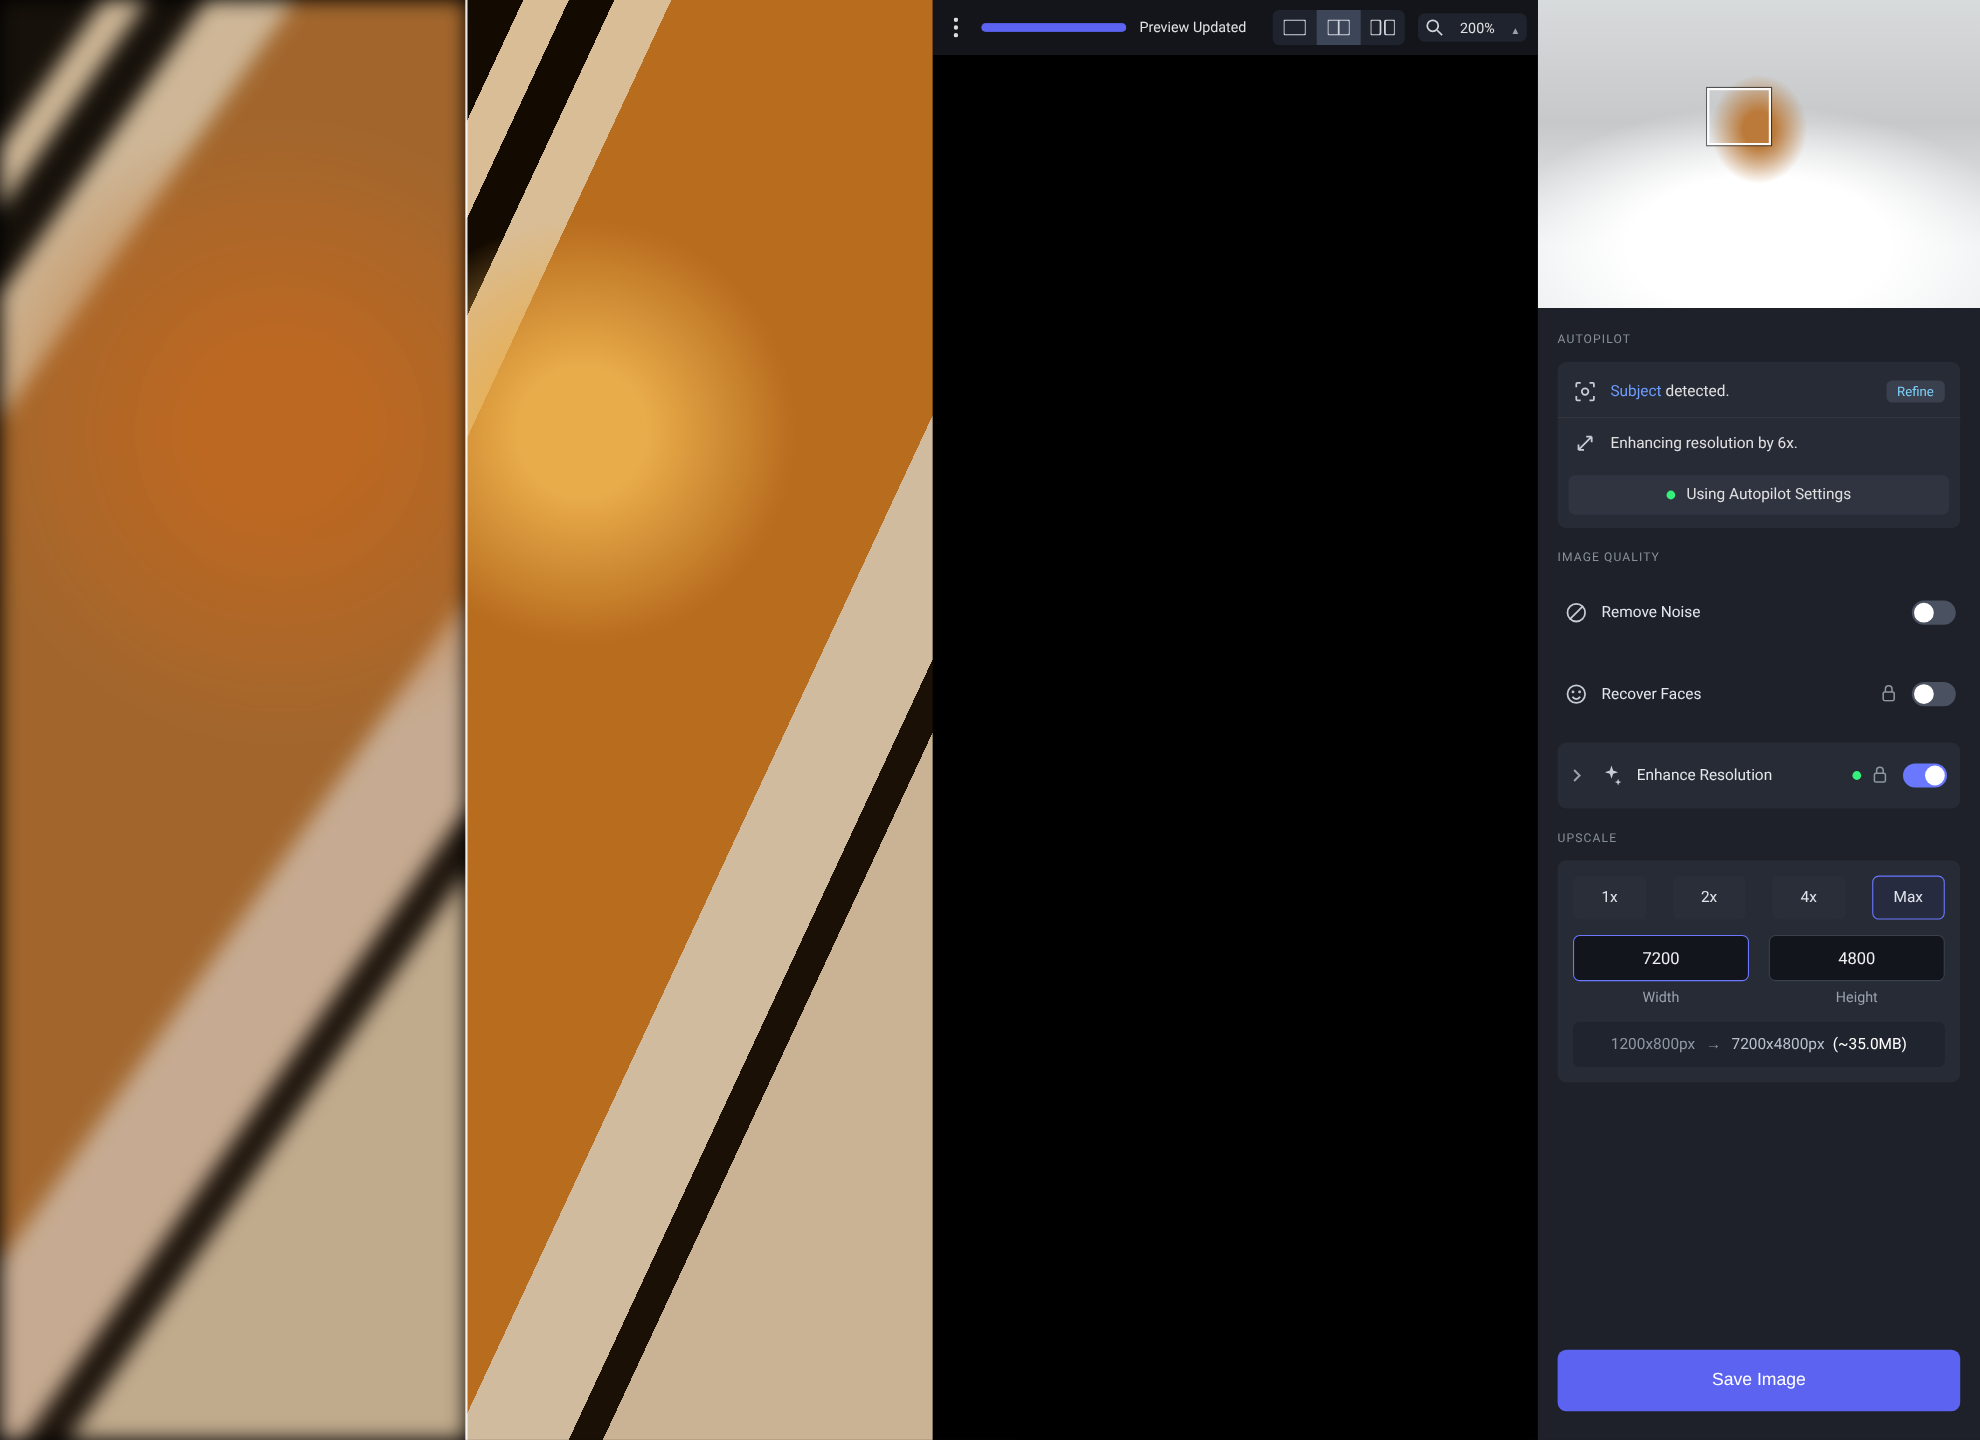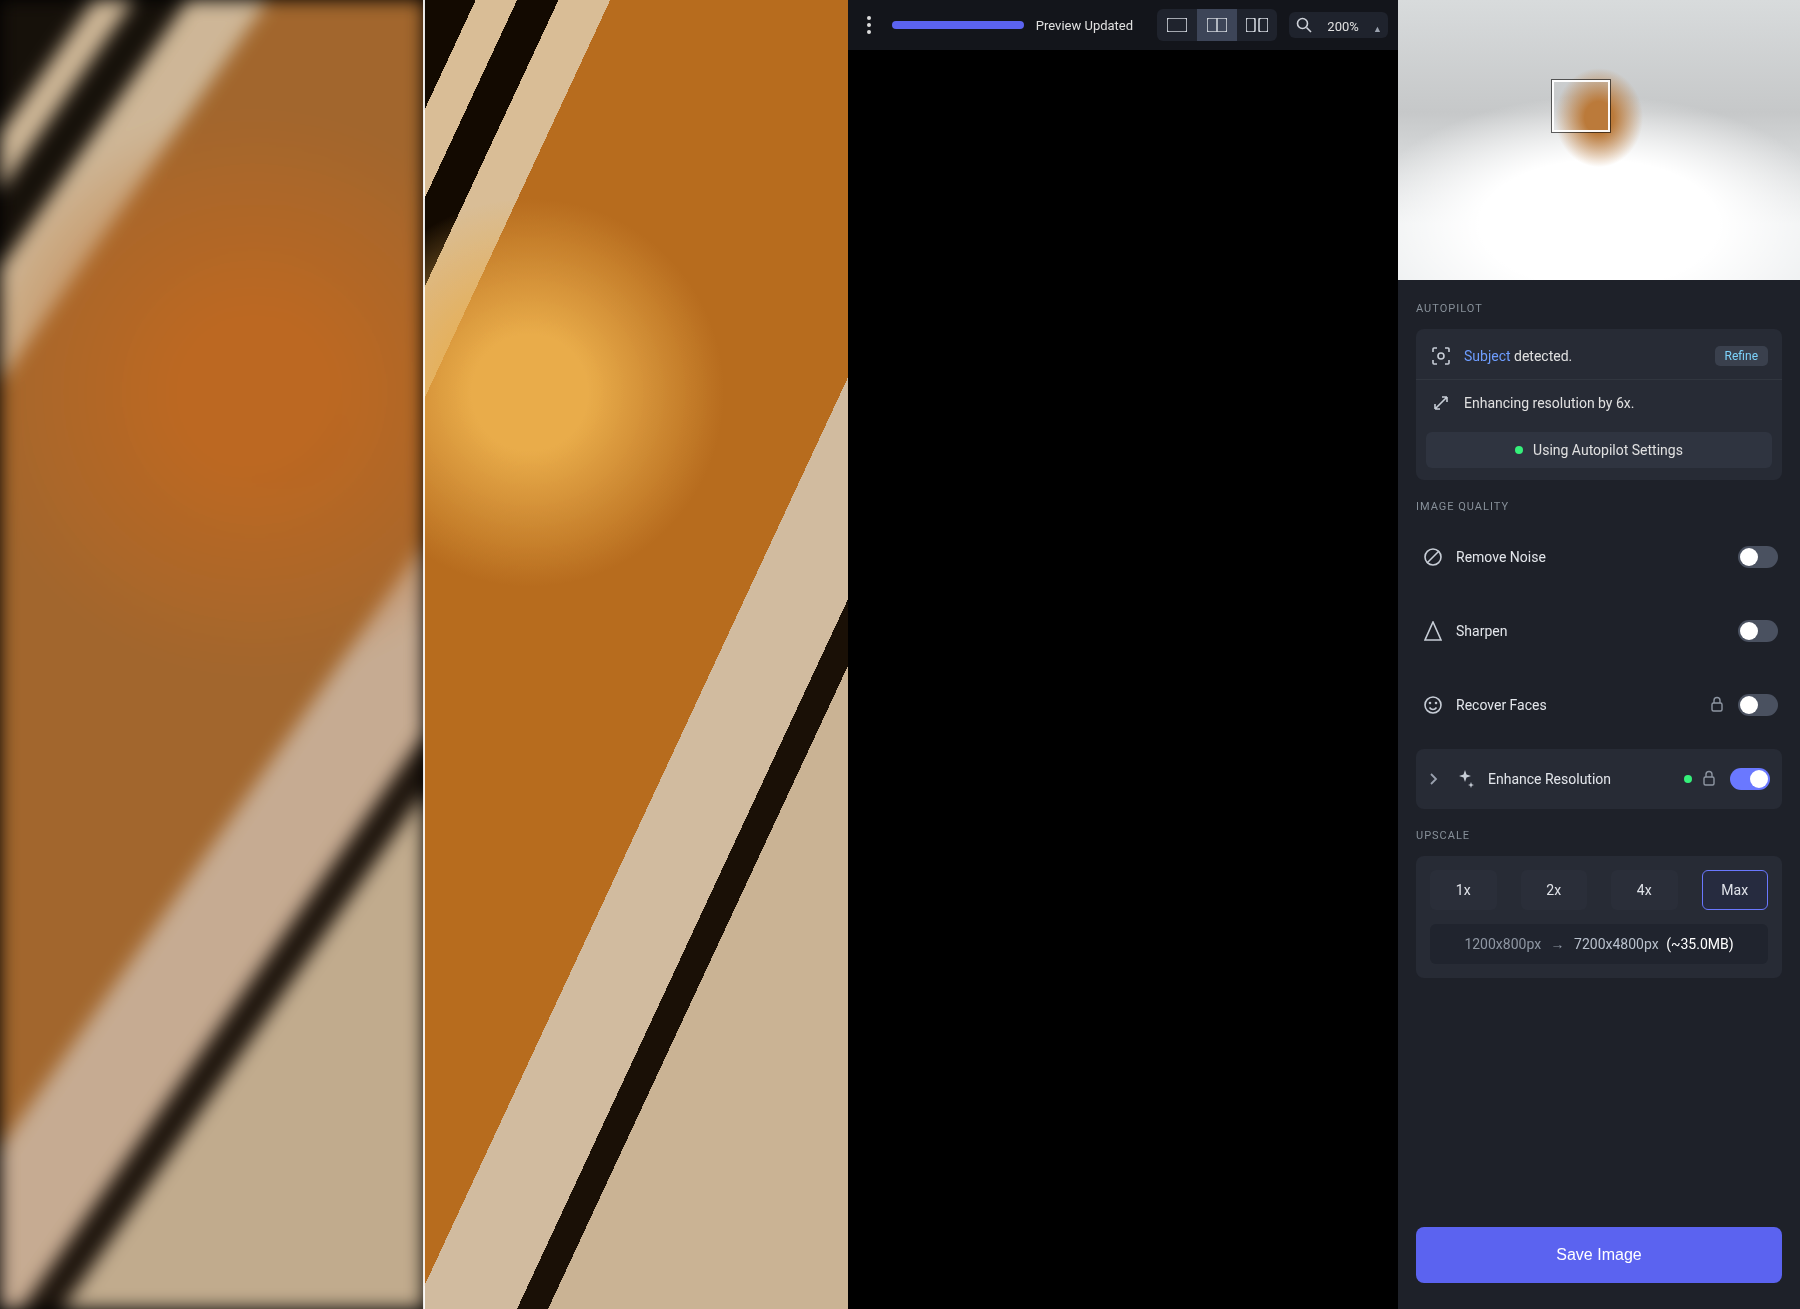--- a/index.html
+++ b/index.html
@@ -298,29 +298,20 @@
         <span class="q-ico">
           <svg width="20" height="20" viewBox="0 0 20 20" fill="none" stroke="currentColor" stroke-width="1.6">
               <circle cx="10" cy="10" r="8"></circle>
               <path d="M4 16L16 4"></path>
             </svg>
         </span>
         <span class="q-label">Remove Noise</span>
         <div class="toggle"></div>
       </div>
 
-      <div class="quality-row">
-        <span class="q-ico">
-          <svg width="18" height="20" viewBox="0 0 18 20" fill="none" stroke="currentColor" stroke-width="1.6">
-              <path d="M9 1L17 19H1L9 1z"></path>
-            </svg>
-        </span>
-        <span class="q-label">Sharpen</span>
-        <div class="toggle"></div>
-      </div>
 
       <div class="quality-row">
         <span class="q-ico">
           <svg width="20" height="20" viewBox="0 0 20 20" fill="none" stroke="currentColor" stroke-width="1.6">
               <circle cx="10" cy="10" r="8"></circle>
               <circle cx="7" cy="8" r=".5" fill="currentColor"></circle>
               <circle cx="13" cy="8" r=".5" fill="currentColor"></circle>
               <path d="M6.5 12.5c1 1.5 2.2 2 3.5 2s2.5-.5 3.5-2"></path>
             </svg>
         </span>
@@ -357,20 +348,30 @@
       </div>
 
       <div class="section-label">UPSCALE</div>
       <div class="card" style="padding:14px">
         <div class="scale-group">
           <div class="scale-btn">1x</div>
           <div class="scale-btn">2x</div>
           <div class="scale-btn">4x</div>
           <div class="scale-btn active">Max</div>
         </div>
+        <div class="dim-row">
+          <div class="dim-col">
+            <div class="dim-input active">7200</div>
+            <div class="dim-label">Width</div>
+          </div>
+          <div class="dim-col">
+            <div class="dim-input">4800</div>
+            <div class="dim-label">Height</div>
+          </div>
+        </div>
         <div class="res-line">
           <span class="from">1200x800px</span>
           <span class="arrow">→</span>
           <span>7200x4800px</span>
           <span class="size">(~35.0MB)</span>
         </div>
       </div>
     </div>
 
     <div class="save-wrap">

